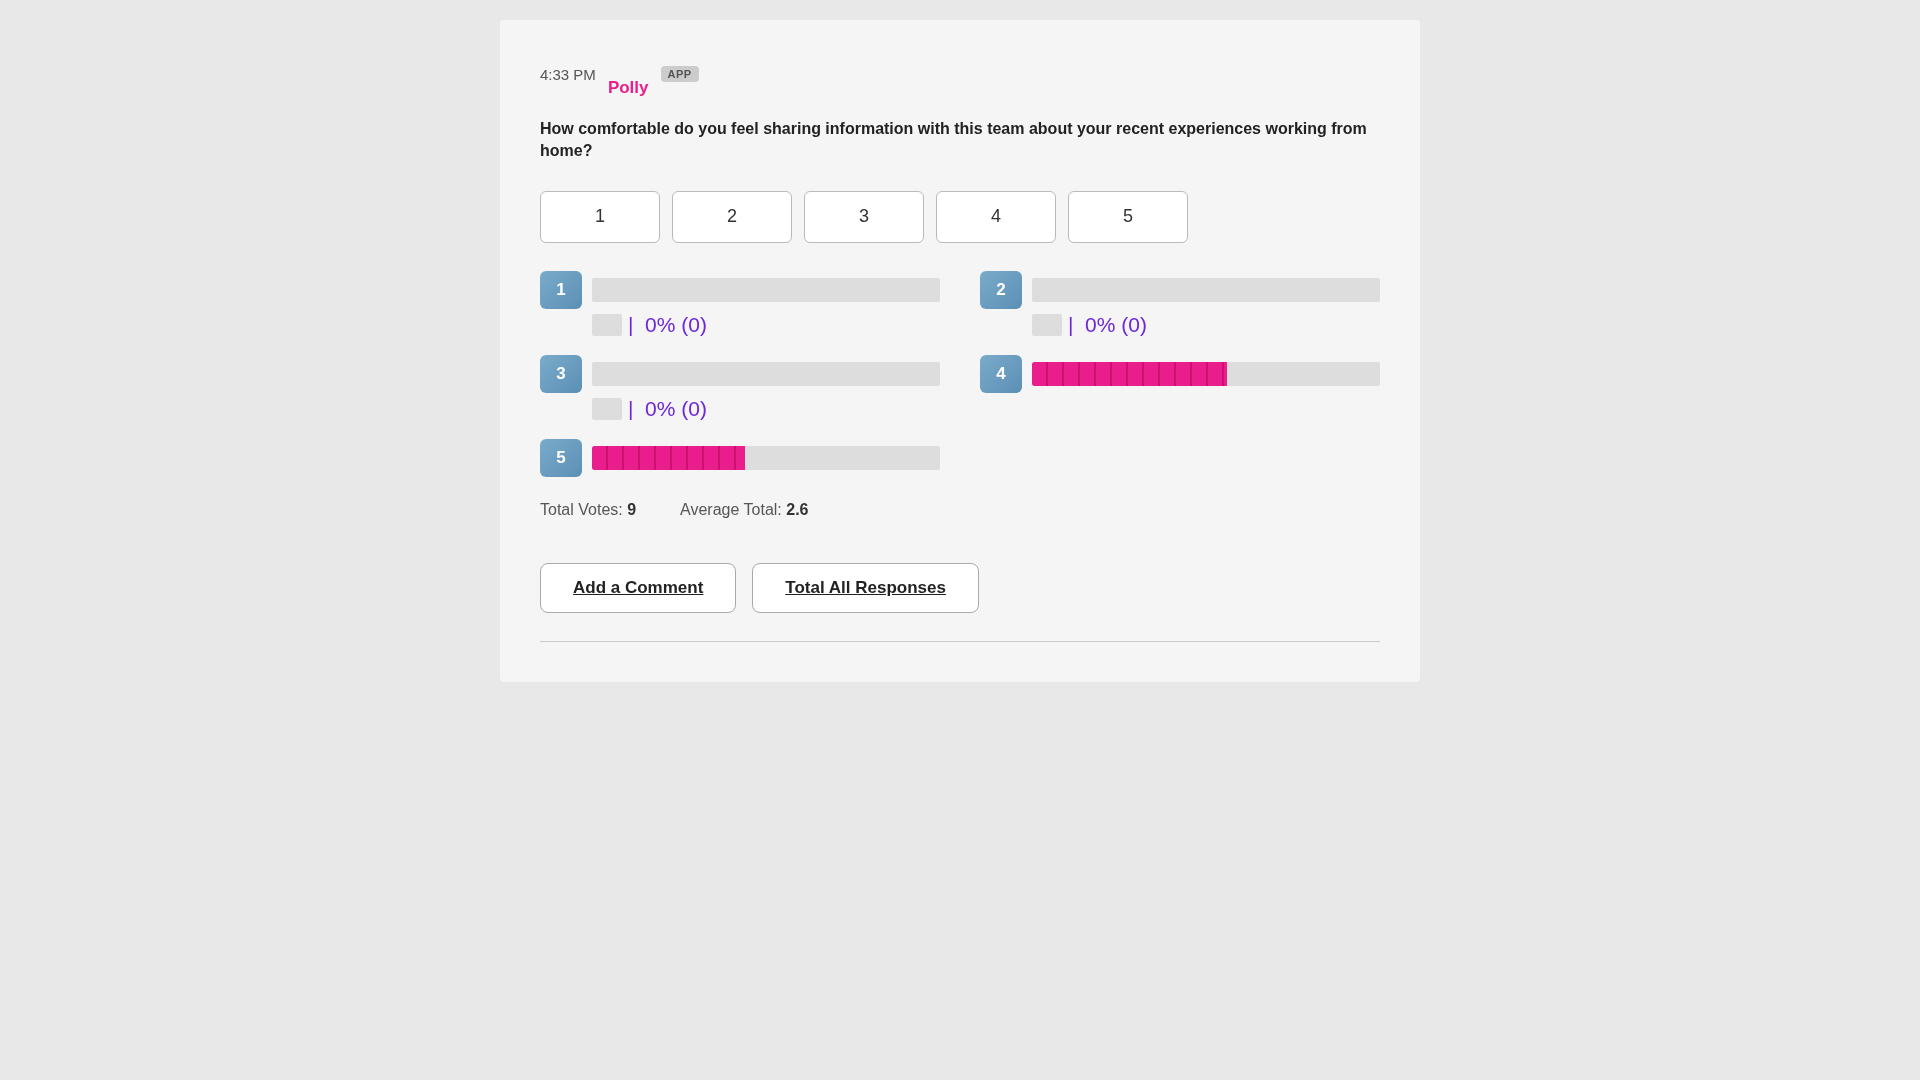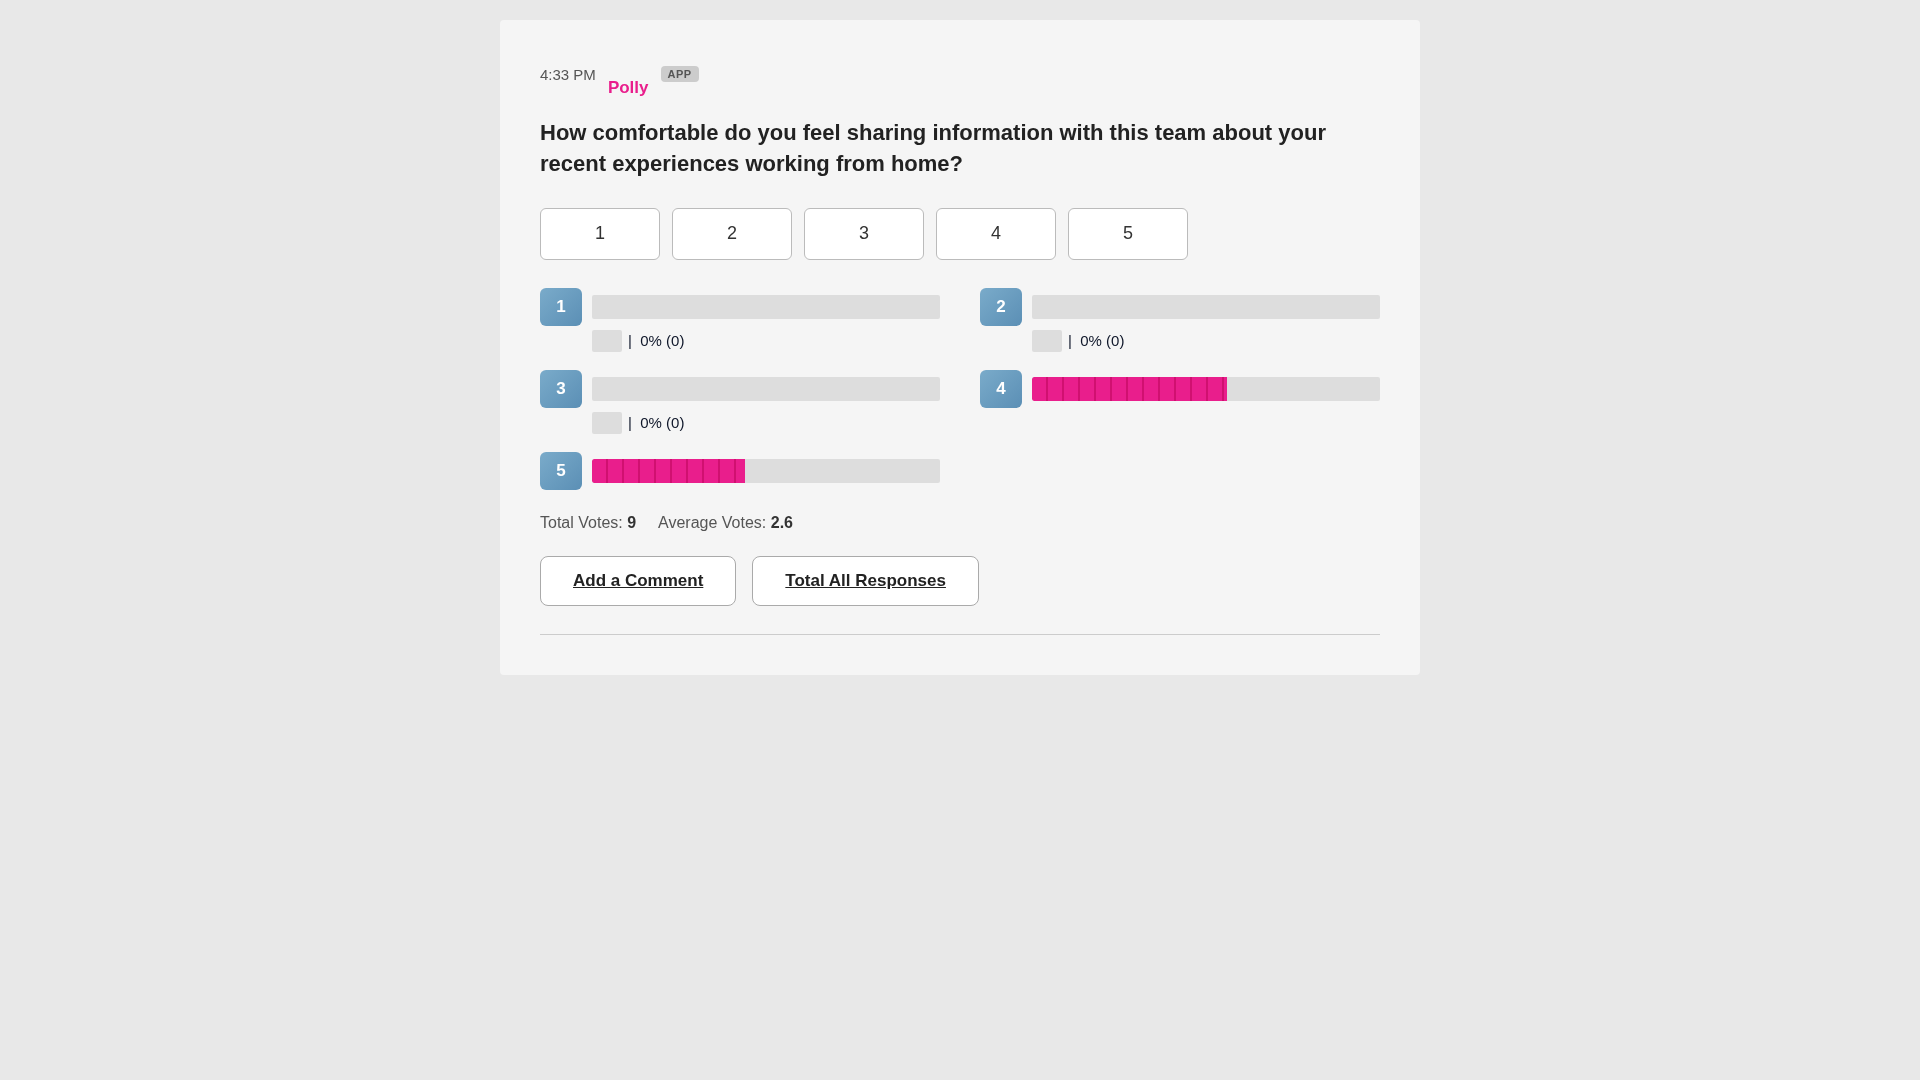--- a/index.html
+++ b/index.html
@@ -48,21 +48,21 @@
     .app-badge {
       background: #ccc;
       color: #555;
       font-size: 11px;
       font-weight: 600;
       padding: 2px 7px;
       border-radius: 4px;
       letter-spacing: 0.5px;
     }
     .question-text {
-      font-size: 22px;
+      font-size: 16px;
       font-weight: 700;
       color: #222;
       line-height: 1.4;
       margin-bottom: 28px;
     }
     .rating-buttons {
       display: flex;
       gap: 12px;
       margin-bottom: 28px;
     }
@@ -134,28 +134,28 @@
       gap: 6px;
       padding-left: 52px;
     }
     .stats-placeholder {
       width: 30px;
       height: 22px;
       background: #ddd;
       border-radius: 2px;
     }
     .stats-text {
-      font-size: 15px;
-      color: #0f172a;
+      font-size: 21px;
+      color: #6d28d9;
     }
     .totals-row {
       display: flex;
       align-items: center;
-      gap: 22px;
-      margin-bottom: 24px;
+      gap: 44px;
+      margin-bottom: 44px;
     }
     .totals-text {
       font-size: 16px;
       color: #555;
     }
     .totals-value {
       font-weight: 600;
       color: #333;
     }
     .action-buttons {
@@ -265,21 +265,21 @@
         </div>
       </div>
 
     </div>
 
     <div class="totals-row">
       <span class="totals-text">
         <span>Total Votes:</span>&nbsp;<span class="totals-value">9</span>
       </span>
       <span class="totals-text">
-        <span>Average Votes:</span>&nbsp;<span class="totals-value">2.6</span>
+        <span>Average Total:</span>&nbsp;<span class="totals-value">2.6</span>
       </span>
     </div>
 
     <div class="action-buttons">
       <button class="action-btn">Add a Comment</button>
       <button class="action-btn">Total All Responses</button>
     </div>
 
     <hr class="divider-bottom">
 

